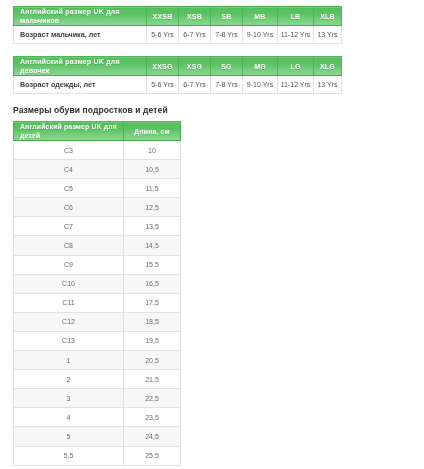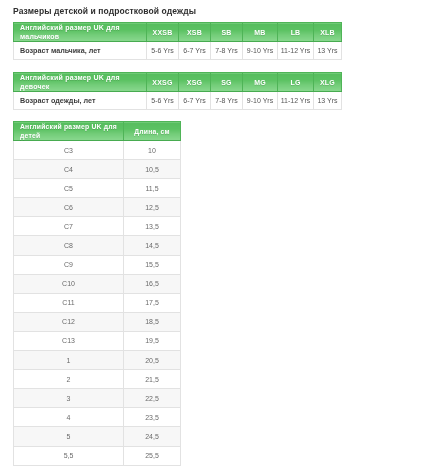--- a/index.html
+++ b/index.html
@@ -84,21 +84,20 @@
     font-size: 6.8px;
   }
   .spacer-12 { height: 12px; }
   .spacer-10 { height: 11px; }
 </style>
 </head>
 <body>
 
 <div class="page">
 
-  <h2 class="section-title">Размеры детской и подростковой одежды</h2>
 
   <table class="apparel">
     <colgroup>
       <col style="width:133px">
         <col style="width:32px">
         <col style="width:32px">
       <col style="width:32px">
         <col style="width:35px">
         <col style="width:36px">
         <col style="width:28px">
@@ -158,20 +157,21 @@
         <td>7-8 Yrs</td>
         <td>9-10 Yrs</td>
         <td>11-12 Yrs</td>
         <td>13 Yrs</td>
       </tr>
     </tbody>
   </table>
 
   <div class="spacer-10"></div>
 
+  <h2 class="section-title">Размеры обуви подростков и детей</h2>
 
   <table class="shoes">
     <colgroup>
       <col style="width:110px">
         <col style="width:57px">
     </colgroup>
     <thead>
       <tr>
         <th class="label-col">Английский размер UK для детей</th>
         <th>Длина, см</th>

